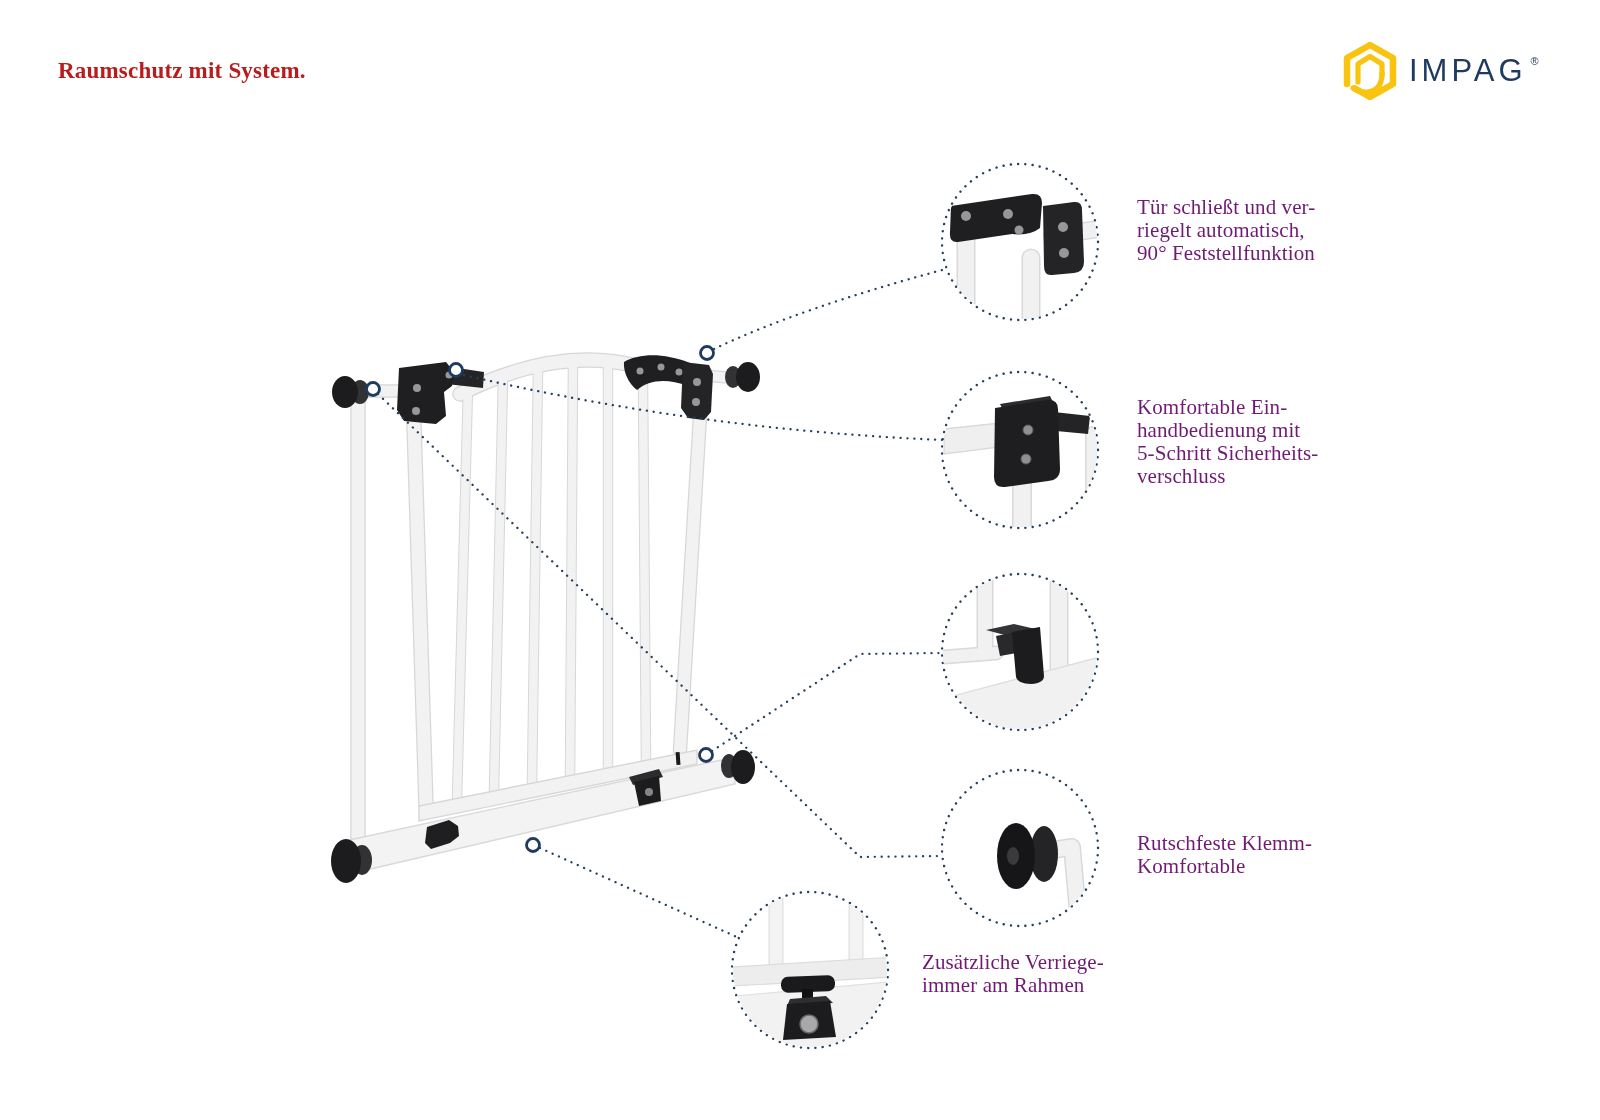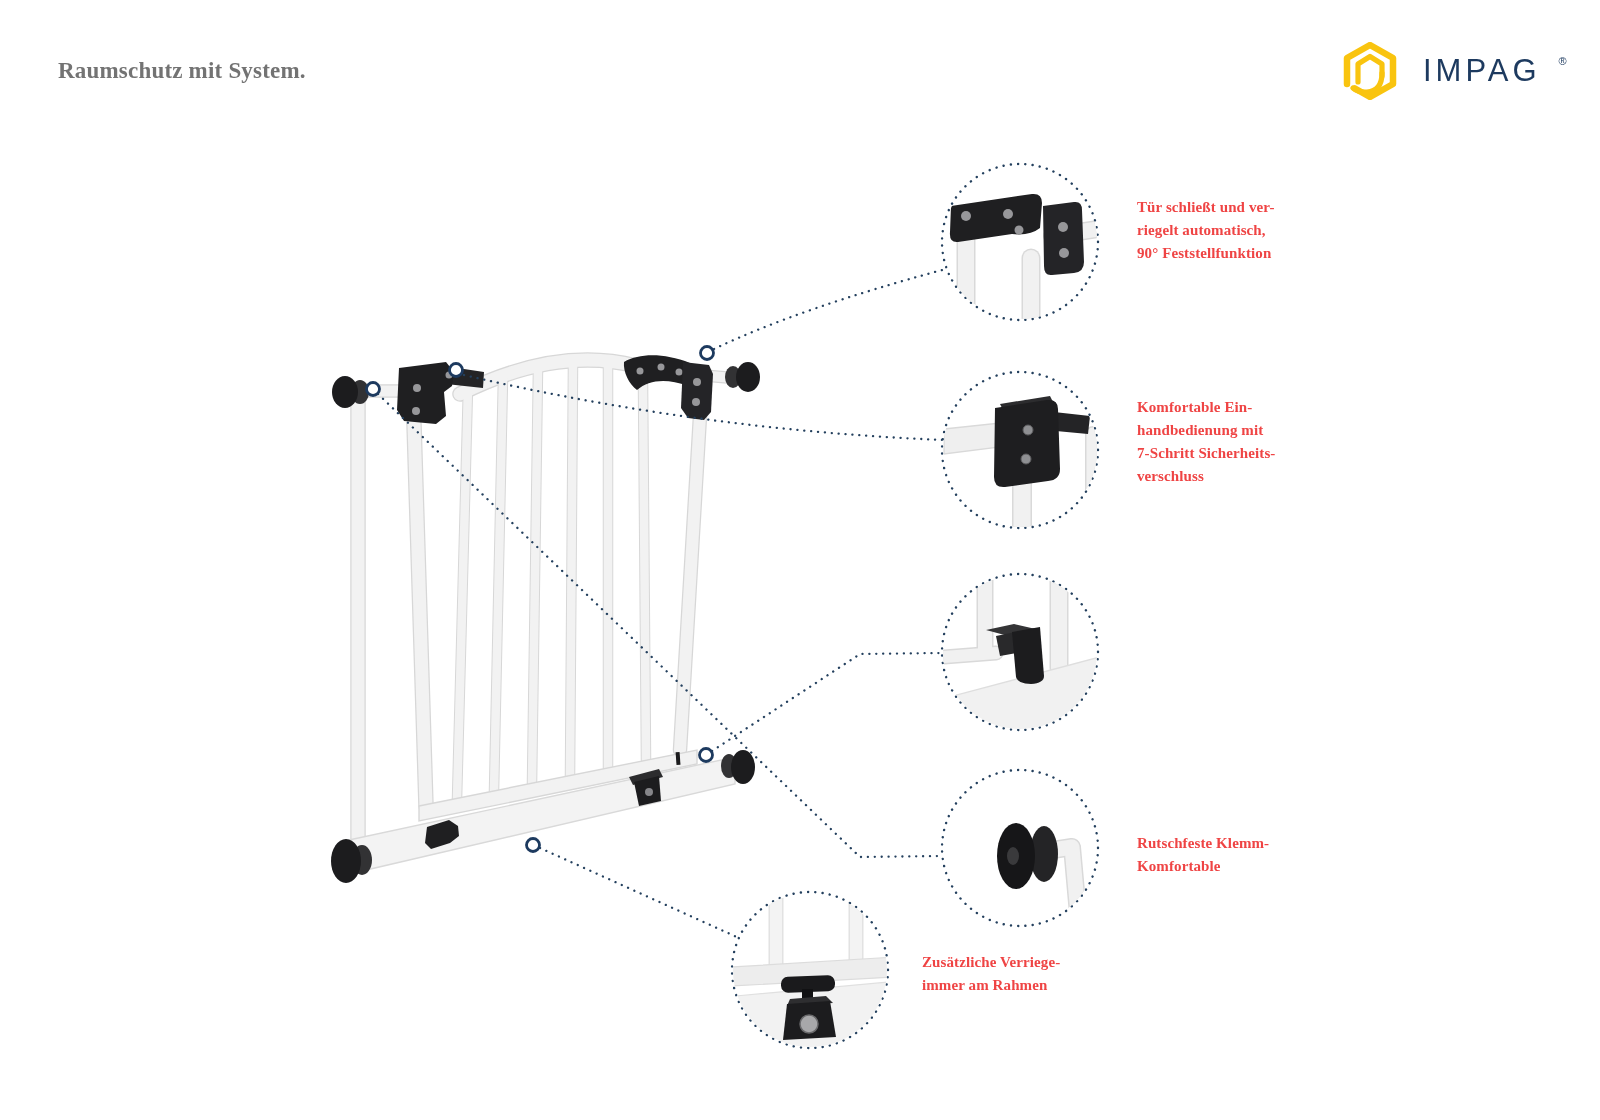--- a/index.html
+++ b/index.html
@@ -5,40 +5,39 @@
   html,body{margin:0;padding:0;background:#ffffff;}
   .canvas{
     position:relative;
     width:1600px;height:1120px;
     background:#ffffff;
     font-family:"Liberation Serif","DejaVu Serif",serif;
     overflow:hidden;
   }
   .title{
     position:absolute;left:58px;top:58px;
-    font-size:23px;font-weight:600;color:#737373;
+    font-size:23px;font-weight:600;color:#b91c1c;
     letter-spacing:0.2px;
   }
   .logo{
     position:absolute;left:1343px;top:42px;
-    display:flex;align-items:center;gap:26px;
+    display:flex;align-items:center;gap:12px;
     font-family:"Liberation Sans","DejaVu Sans",sans-serif;
   }
   .logo .brand{
     font-size:31px;color:#1d3a5f;letter-spacing:4px;font-weight:500;
   }
   .logo .reg{
     font-size:11px;color:#1d3a5f;position:relative;top:-10px;left:-8px;
   }
   .caption{
     position:absolute;
-    font-size:15px;line-height:23px;color:#ef4444;
+    font-size:21px;line-height:23px;color:#701a75;
     white-space:pre-line;
     letter-spacing:0.1px;
-    font-weight:bold;
   }
   svg{display:block;}
   .stage{position:absolute;left:0;top:0;}
 </style>
 </head>
 <body>
 
 <div class="canvas">
 
   <div class="title">Raumschutz mit System.</div>
@@ -53,21 +52,21 @@
     </svg>
     <span class="brand">IMPAG</span>
     <span class="reg">®</span>
   </div>
 
   <div class="caption" style="left:1137px;top:196px;">Tür schließt und ver-
 riegelt automatisch,
 90° Feststellfunktion</div>
   <div class="caption" style="left:1137px;top:396px;">Komfortable Ein-
 handbedienung mit
-7-Schritt Sicherheits-
+5-Schritt Sicherheits-
 verschluss</div>
   <div class="caption" style="left:1137px;top:832px;">Rutschfeste Klemm-
 Komfortable</div>
   <div class="caption" style="left:922px;top:951px;">Zusätzliche Verriege-
 immer am Rahmen</div>
 
   <svg class="stage" width="1600" height="1120" viewBox="0 0 1600 1120">
     <defs>
       <clipPath id="c1">
           <circle cx="1020" cy="242" r="77"></circle>

